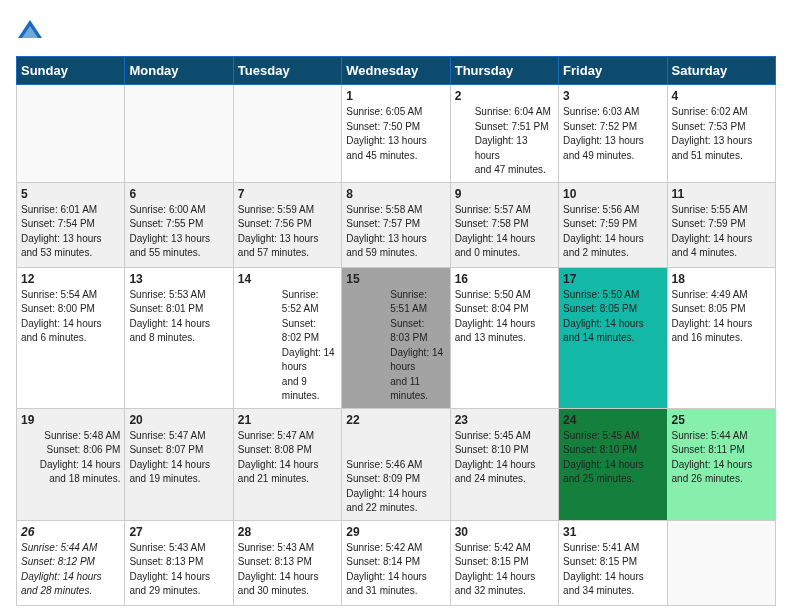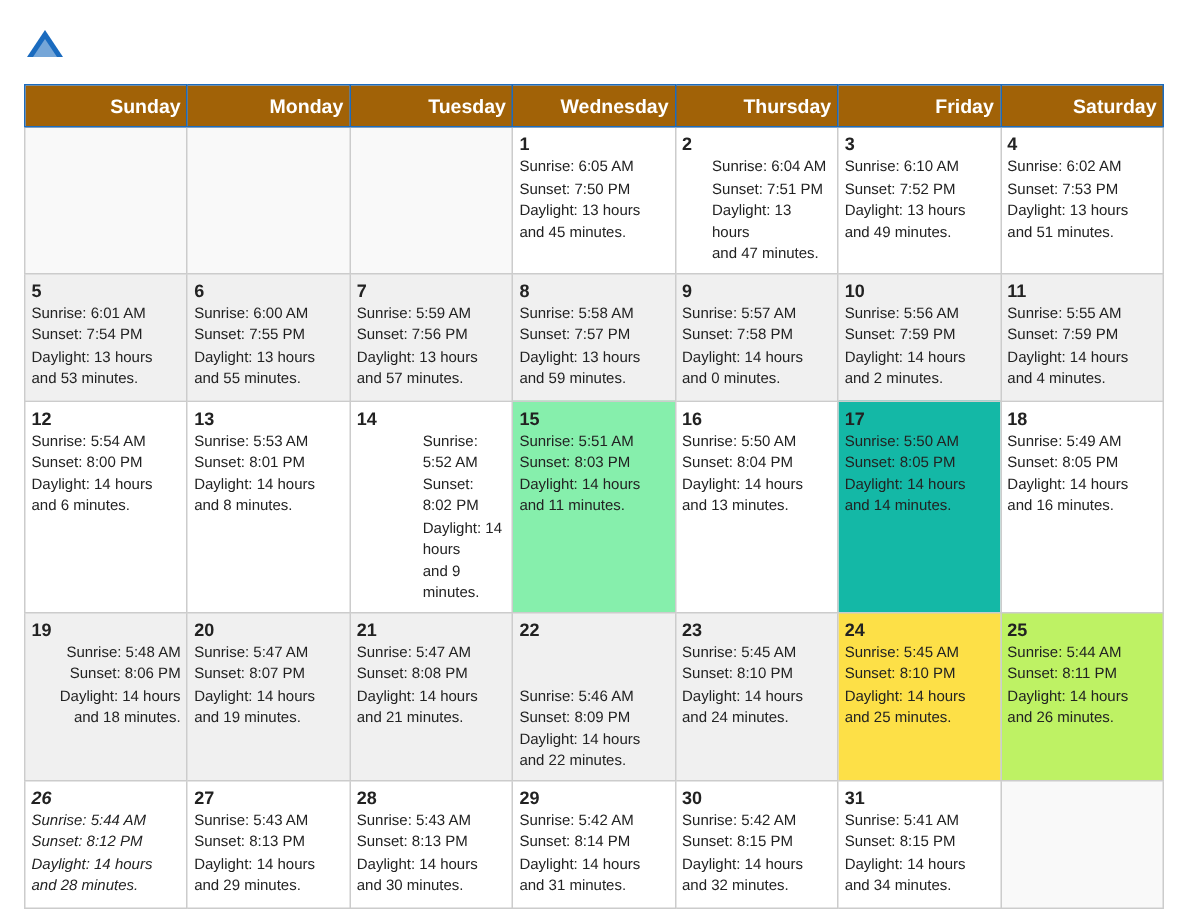--- a/index.html
+++ b/index.html
@@ -51,26 +51,26 @@
     .title-location {
       font-size: 16px;
       color: #444;
     }
     .calendar {
       width: 100%;
       border-collapse: collapse;
       border: 1px solid #ccc;
     }
     .calendar th {
-      background: #a16207;
+      background: #0c4a6e;
       color: #fff;
       font-size: 13px;
       font-weight: bold;
       padding: 6px 4px;
-      text-align: right;
+      text-align: left;
       border: 1px solid #1a6bbf;
     }
     .calendar td {
       width: 107px;
       vertical-align: top;
       padding: 4px 4px;
       border: 1px solid #ccc;
       font-size: 10.5px;
       color: #222;
       height: 85px;
@@ -143,21 +143,21 @@
         </td>
         <td style="background: rgb(255, 255, 255);">
           <span class="day-num">2</span>
           <div class="day-info" style="white-space: pre-line; margin-left: 20px;">Sunrise: 6:04 AM
 Sunset: 7:51 PM
 Daylight: 13 hours
 and 47 minutes.</div>
         </td>
         <td style="background: rgb(255, 255, 255);">
           <span class="day-num">3</span>
-          <div class="day-info" style="white-space: pre-line;">Sunrise: 6:10 AM
+          <div class="day-info" style="white-space: pre-line;">Sunrise: 6:03 AM
 Sunset: 7:52 PM
 Daylight: 13 hours
 and 49 minutes.</div>
         </td>
         <td style="background: rgb(255, 255, 255);">
           <span class="day-num">4</span>
           <div class="day-info" style="white-space: pre-line;">Sunrise: 6:02 AM
 Sunset: 7:53 PM
 Daylight: 13 hours
 and 51 minutes.</div>
@@ -229,44 +229,44 @@
 Daylight: 14 hours
 and 8 minutes.</div>
         </td>
         <td style="background: rgb(255, 255, 255);">
           <span class="day-num">14</span>
           <div class="day-info" style="white-space: pre-line; margin-left: 44px;">Sunrise: 5:52 AM
 Sunset: 8:02 PM
 Daylight: 14 hours
 and 9 minutes.</div>
         </td>
-        <td style="background: #86efac;">
+        <td style="background: #a3a3a3;">
           <span class="day-num">15</span>
-          <div class="day-info" style="white-space: pre-line;">Sunrise: 5:51 AM
+          <div class="day-info" style="white-space: pre-line; margin-left: 44px;">Sunrise: 5:51 AM
 Sunset: 8:03 PM
 Daylight: 14 hours
 and 11 minutes.</div>
         </td>
         <td style="background: rgb(255, 255, 255);">
           <span class="day-num">16</span>
           <div class="day-info" style="white-space: pre-line;">Sunrise: 5:50 AM
 Sunset: 8:04 PM
 Daylight: 14 hours
 and 13 minutes.</div>
         </td>
         <td style="background: #14b8a6;">
           <span class="day-num">17</span>
           <div class="day-info" style="white-space: pre-line;">Sunrise: 5:50 AM
 Sunset: 8:05 PM
 Daylight: 14 hours
 and 14 minutes.</div>
         </td>
         <td style="background: rgb(255, 255, 255);">
           <span class="day-num">18</span>
-          <div class="day-info" style="white-space: pre-line;">Sunrise: 5:49 AM
+          <div class="day-info" style="white-space: pre-line;">Sunrise: 4:49 AM
 Sunset: 8:05 PM
 Daylight: 14 hours
 and 16 minutes.</div>
         </td>
       </tr>
       <tr>
         <td style="background: rgb(240, 240, 240);">
           <span class="day-num">19</span>
           <div class="day-info" style="white-space: pre-line; text-align: right;">Sunrise: 5:48 AM
 Sunset: 8:06 PM
@@ -294,28 +294,28 @@
 Daylight: 14 hours
 and 22 minutes.</div>
         </td>
         <td style="background: rgb(240, 240, 240); margin-top: 34px;">
           <span class="day-num">23</span>
           <div class="day-info" style="white-space: pre-line;">Sunrise: 5:45 AM
 Sunset: 8:10 PM
 Daylight: 14 hours
 and 24 minutes.</div>
         </td>
-        <td style="background: #fde047;">
+        <td style="background: #15803d;">
           <span class="day-num">24</span>
           <div class="day-info" style="white-space: pre-line;">Sunrise: 5:45 AM
 Sunset: 8:10 PM
 Daylight: 14 hours
 and 25 minutes.</div>
         </td>
-        <td style="background: #bef264;">
+        <td style="background: #86efac;">
           <span class="day-num">25</span>
           <div class="day-info" style="white-space: pre-line;">Sunrise: 5:44 AM
 Sunset: 8:11 PM
 Daylight: 14 hours
 and 26 minutes.</div>
         </td>
       </tr>
       <tr>
         <td style="background: rgb(255, 255, 255); font-style: italic;">
           <span class="day-num">26</span>

